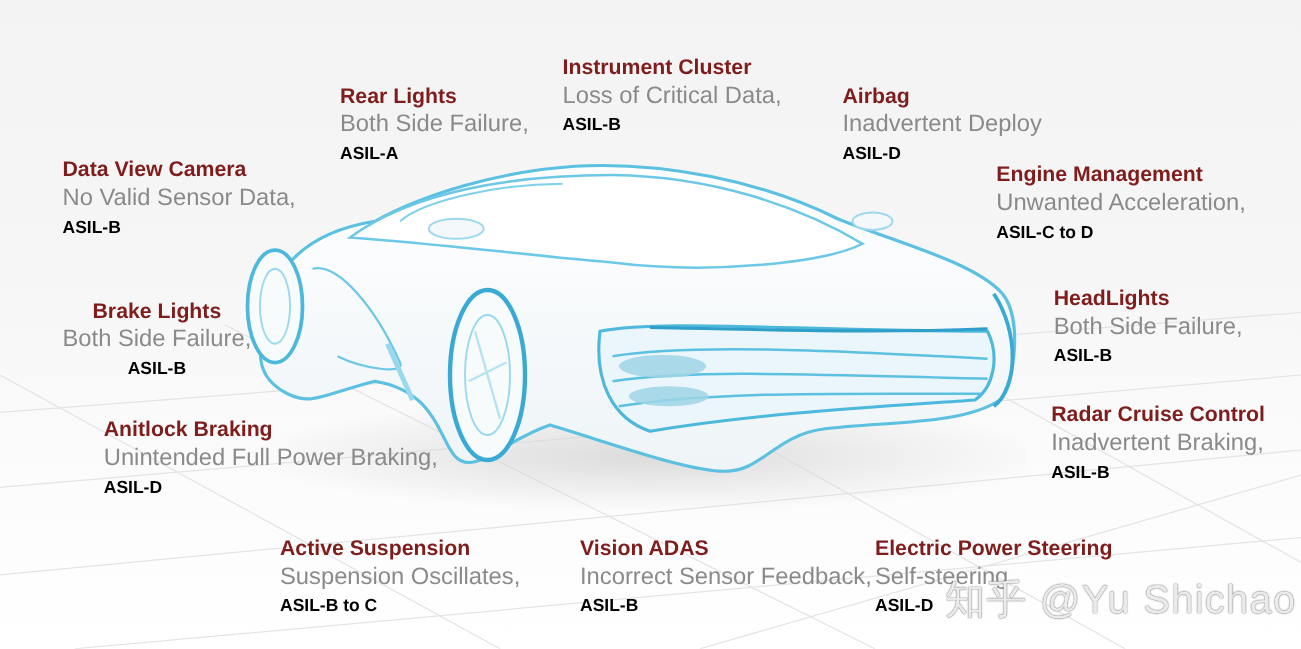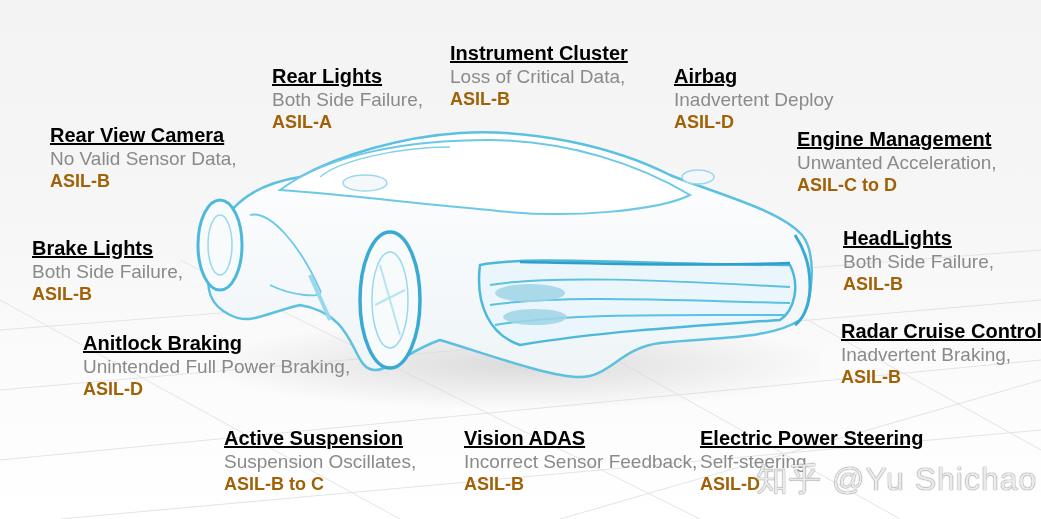--- a/index.html
+++ b/index.html
@@ -5,23 +5,23 @@
   html, body { margin: 0; padding: 0; }
   body {
     width: 1041px; height: 519px; overflow: hidden; position: relative;
     font-family: "Liberation Sans", sans-serif;
     background: linear-gradient(180deg, #f3f3f3 0%, #f6f6f6 40%, #fbfbfb 70%, #ffffff 100%);
   }
   .stage { position: absolute; inset: 0; }
   .floor { position: absolute; left: 0; top: 0; width: 1041px; height: 519px; }
   .car { position: absolute; left: 190px; top: 115px; width: 630px; height: 300px; }
   .label { position: absolute; line-height: 23px; white-space: nowrap; }
-  .label .t { display: block; font-weight: bold; font-size: 20px; color: #000000; text-decoration: underline; }
+  .label .t { display: block; font-weight: bold; font-size: 17px; color: #7f1d1d; }
   .label .d { display: block; font-size: 19px; color: #8a8a8a; }
-  .label .a { display: block; font-weight: bold; font-size: 18px; color: #a16207; }
+  .label .a { display: block; font-weight: bold; font-size: 14px; color: #000000; }
   .watermark {
     position: absolute; left: 756px; top: 458px;
     font-size: 32px; color: rgba(255,255,255,0.85);
     text-shadow: 0 0 1px #777, 0 0 1px #777;
     letter-spacing: 1px;
   }
 </style>
 </head>
 <body>
 
@@ -82,21 +82,21 @@
       <ellipse cx="340" cy="178" rx="35" ry="9"></ellipse>
       <ellipse cx="345" cy="202" rx="32" ry="8"></ellipse>
     </g>
 
     <path d="M330 147 C400 148 500 152 600 148" stroke="#2f9ec8" stroke-width="2.5" fill="none"></path>
 
     <path d="M605 120 C625 150 625 195 605 210" stroke="#3aaad4" stroke-width="3" fill="none"></path>
   </svg>
 
   <div class="label" style="left:50px; top:124px;">
-    <span class="t">Rear View Camera</span>
+    <span class="t">Data View Camera</span>
     <span class="d">No Valid Sensor Data,</span>
     <span class="a">ASIL-B</span>
   </div>
 
   <div class="label" style="left:272px; top:65px;">
     <span class="t">Rear Lights</span>
     <span class="d">Both Side Failure,</span>
     <span class="a">ASIL-A</span>
   </div>
 
@@ -111,21 +111,21 @@
     <span class="d">Inadvertent Deploy</span>
     <span class="a">ASIL-D</span>
   </div>
 
   <div class="label" style="left:797px; top:128px;">
     <span class="t">Engine Management</span>
     <span class="d">Unwanted Acceleration,</span>
     <span class="a">ASIL-C to D</span>
   </div>
 
-  <div class="label" style="left:32px; top:237px;">
+  <div class="label" style="left:50px; top:237px;text-align:center;">
     <span class="t">Brake Lights</span>
     <span class="d">Both Side Failure,</span>
     <span class="a">ASIL-B</span>
   </div>
 
   <div class="label" style="left:843px; top:227px;">
     <span class="t">HeadLights</span>
     <span class="d">Both Side Failure,</span>
     <span class="a">ASIL-B</span>
   </div>

